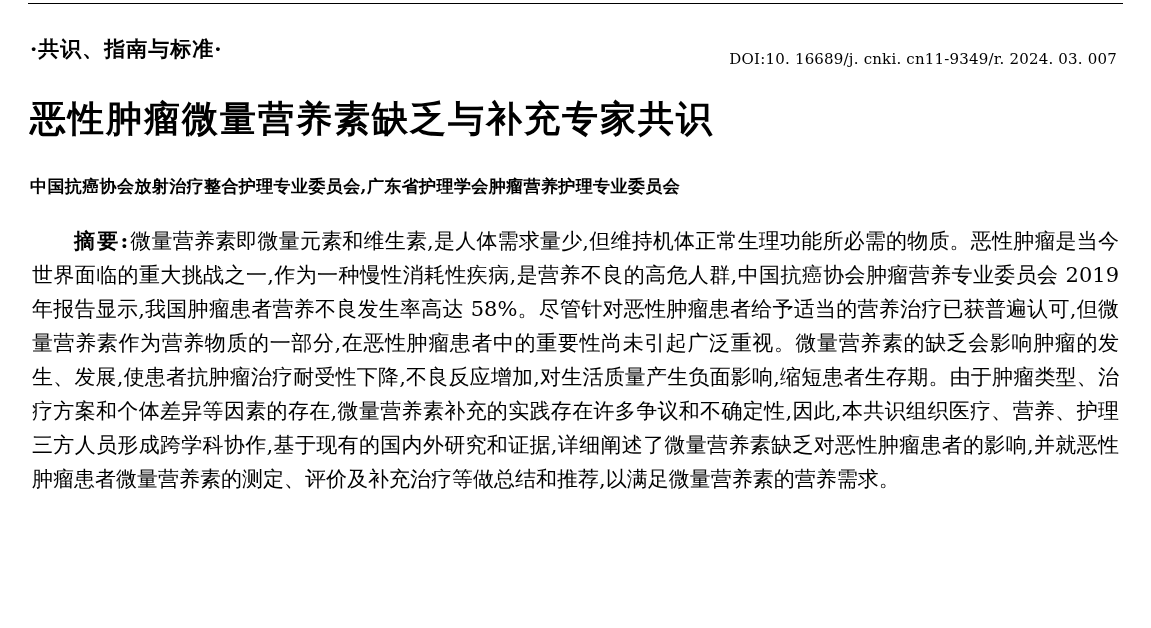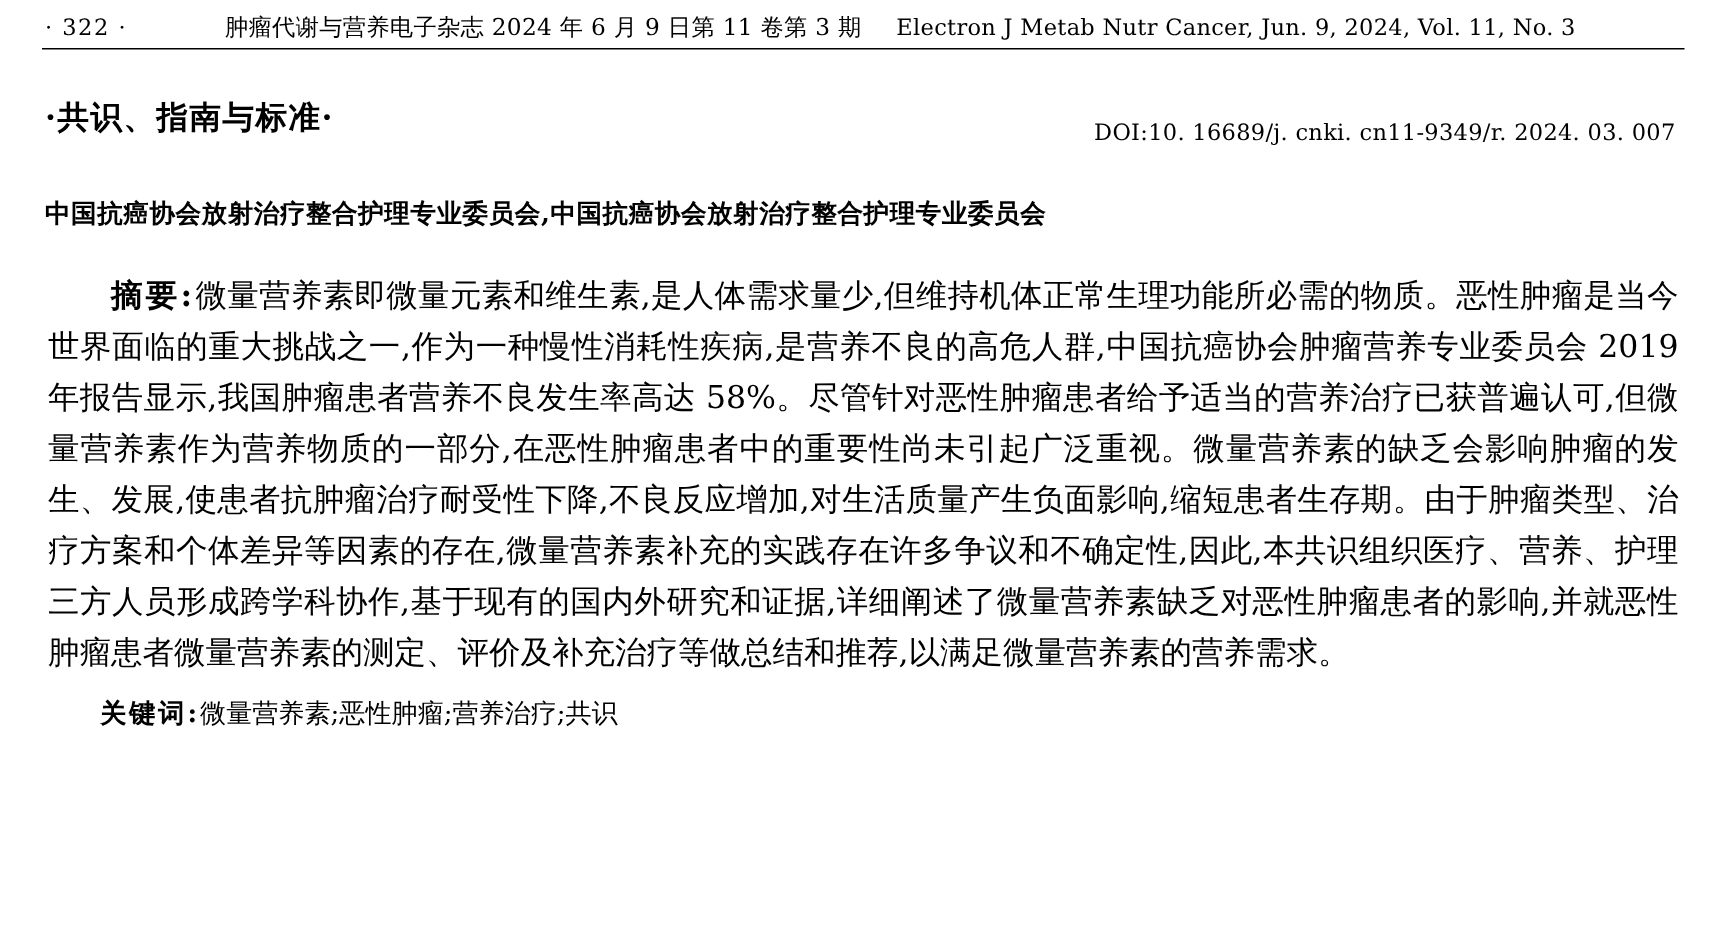--- a/index.html
+++ b/index.html
@@ -124,38 +124,30 @@
   .keywords .lead {
     font-weight: bold;
     letter-spacing: 2px;
   }
 </style>
 </head>
 <body>
 
 <div class="page">
 
-  <div class="running-head">
-    <div class="page-number">· 322 ·</div>
-    <div class="head-center">
-      <span class="cn">肿瘤代谢与营养电子杂志 2024 年 6 月 9 日第 11 卷第 3 期</span>
-      <span class="en">Electron J Metab Nutr Cancer, Jun. 9, 2024, Vol. 11, No. 3</span>
-    </div>
-    <div class="head-spacer"></div>
-  </div>
 
   <div class="rule"></div>
 
   <div class="meta-row">
     <div class="section-tag">·共识、指南与标准·</div>
     <div class="doi">DOI:10. 16689/j. cnki. cn11-9349/r. 2024. 03. 007</div>
   </div>
 
+  <h1 class="title">恶性肿瘤微量营养素缺乏与补充专家共识</h1>
 
-  <div class="authors">中国抗癌协会放射治疗整合护理专业委员会,中国抗癌协会放射治疗整合护理专业委员会</div>
+  <div class="authors">中国抗癌协会放射治疗整合护理专业委员会,广东省护理学会肿瘤营养护理专业委员会</div>
 
   <div class="abstract">
     <p class="abs-p"><span class="lead">摘要:</span><span class="abs-body">微量营养素即微量元素和维生素,是人体需求量少,但维持机体正常生理功能所必需的物质。恶性肿瘤是当今世界面临的重大挑战之一,作为一种慢性消耗性疾病,是营养不良的高危人群,中国抗癌协会肿瘤营养专业委员会 2019 年报告显示,我国肿瘤患者营养不良发生率高达 58%。尽管针对恶性肿瘤患者给予适当的营养治疗已获普遍认可,但微量营养素作为营养物质的一部分,在恶性肿瘤患者中的重要性尚未引起广泛重视。微量营养素的缺乏会影响肿瘤的发生、发展,使患者抗肿瘤治疗耐受性下降,不良反应增加,对生活质量产生负面影响,缩短患者生存期。由于肿瘤类型、治疗方案和个体差异等因素的存在,微量营养素补充的实践存在许多争议和不确定性,因此,本共识组织医疗、营养、护理三方人员形成跨学科协作,基于现有的国内外研究和证据,详细阐述了微量营养素缺乏对恶性肿瘤患者的影响,并就恶性肿瘤患者微量营养素的测定、评价及补充治疗等做总结和推荐,以满足微量营养素的营养需求。</span></p>
   </div>
 
-  <div class="keywords"><span class="lead">关键词:</span><span>微量营养素;恶性肿瘤;营养治疗;共识</span></div>
 
 </div>
 
 </body></html>

